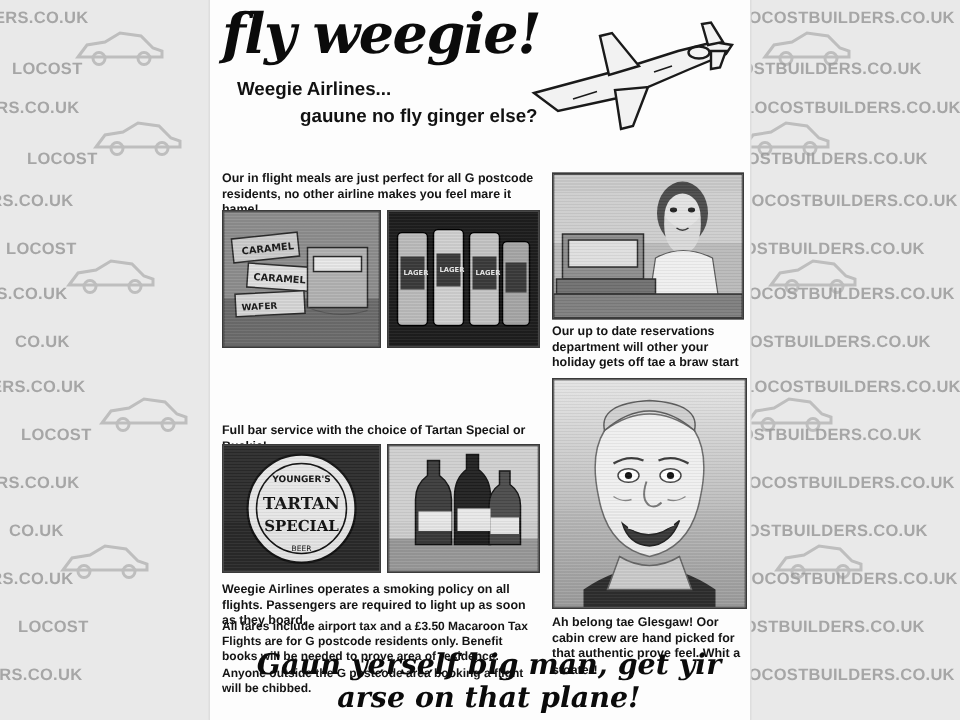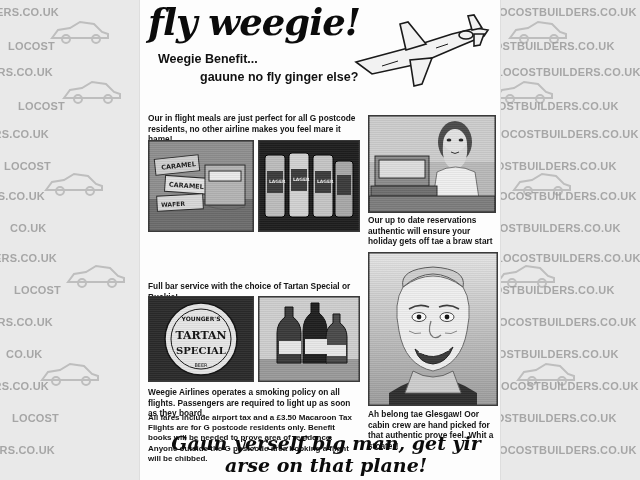--- a/index.html
+++ b/index.html
@@ -265,21 +265,21 @@
           <path d="M2 20 L8 12 L20 10 L30 4 L44 6 L52 14 L58 16 L58 20 Z" fill="none" stroke="#9b9b9b" stroke-width="2"></path>
           <circle cx="16" cy="21" r="4" fill="none" stroke="#9b9b9b" stroke-width="2"></circle>
           <circle cx="46" cy="21" r="4" fill="none" stroke="#9b9b9b" stroke-width="2"></circle>
         </svg>
     </div>
   </div>
 
   <div id="sheet">
 
     <div class="title">fly weegie!</div>
-    <div class="subtitle1">Weegie Benefit...</div>
+    <div class="subtitle1">Weegie Airlines...</div>
     <div class="subtitle2">gauune no fly ginger else?</div>
 
     <div class="plane">
       <svg viewBox="0 0 150 100">
         <g stroke="#1a1a1a" stroke-width="1.6" fill="#f2f2f2">
           <path d="M8 58 L60 44 L104 30 L128 24 L140 26 L136 32 L112 42 L70 60 L24 70 Z"></path>
           <path d="M58 46 L52 20 L60 18 L78 40 Z"></path>
           <path d="M62 56 L66 82 L74 80 L84 54 Z"></path>
           <path d="M124 26 L120 12 L126 11 L134 24 Z"></path>
           <path d="M126 30 L126 42 L132 41 L136 30 Z"></path>
@@ -396,21 +396,21 @@
           <rect x="6" y="40" width="54" height="30" fill="#8c8c8c"></rect>
           <rect x="10" y="44" width="46" height="18" fill="#dedede"></rect>
           <rect x="2" y="70" width="66" height="10" fill="#6f6f6f"></rect>
           <rect x="0" y="80" width="126" height="16" fill="#7d7d7d"></rect>
         </g>
         <rect width="126" height="96" fill="none" stroke="#2f2f2f" stroke-width="1"></rect>
       </svg>
       <div class="grain"></div>
     </div>
 
-    <div class="blk t-resv">Our up to date reservations authentic will ensure your holiday gets off tae a braw start</div>
+    <div class="blk t-resv">Our up to date reservations department will other your holiday gets off tae a braw start</div>
 
     <div class="photo p-crone">
       <svg viewBox="0 0 128 152" preserveAspectRatio="none">
         <rect width="128" height="152" fill="#d7d7d7"></rect>
         <rect x="0" y="0" width="128" height="152" fill="url(#g1)"></rect>
         <defs>
           <linearGradient id="g1" x1="0" y1="0" x2="0" y2="1">
             <stop offset="0%" stop-color="#e4e4e4"></stop>
             <stop offset="100%" stop-color="#9d9d9d"></stop>
           </linearGradient>

